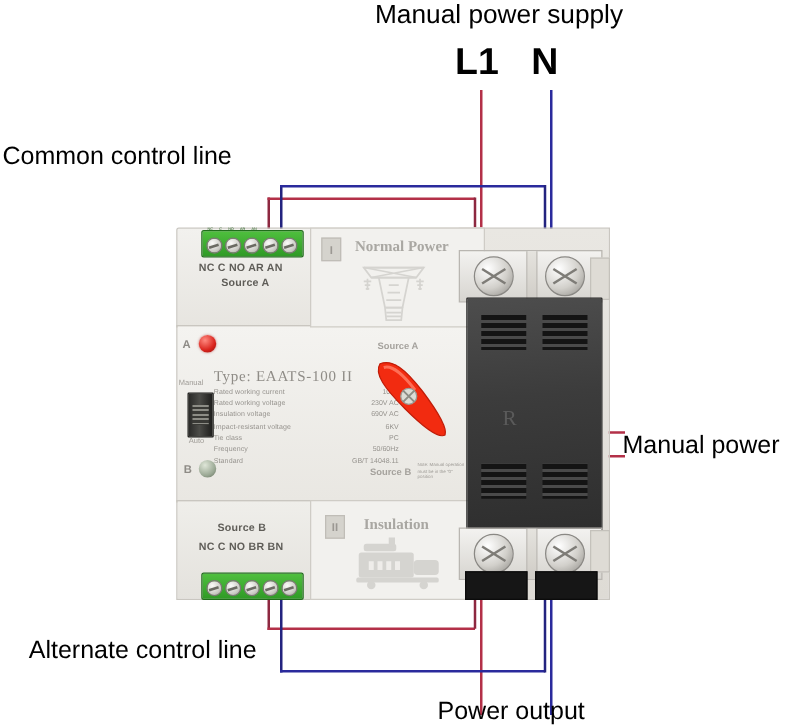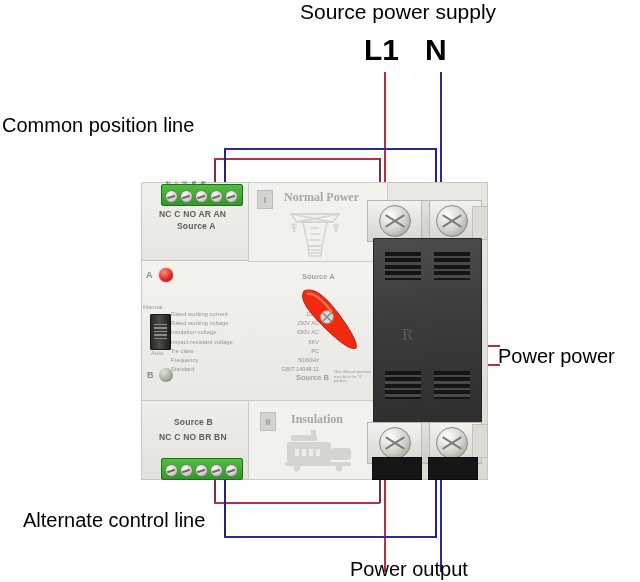--- a/index.html
+++ b/index.html
@@ -261,20 +261,21 @@
       </g>
       <g fill="#eceae6">
         <rect x="14" y="23" width="4" height="7"></rect>
           <rect x="21" y="23" width="4" height="7"></rect>
         <rect x="28" y="23" width="4" height="7"></rect>
           <rect x="35" y="23" width="4" height="7"></rect>
       </g>
     </svg>
   </div>
 
+  <div id="typeline">Type: EAATS-100 II</div>
 
   <div id="spectable">
     <div class="row">
         <span class="k">Rated working current</span>
         <span class="v">100A</span>
       </div>
     <div class="row">
         <span class="k">Rated working voltage</span>
         <span class="v">230V AC</span>
       </div>
@@ -340,19 +341,19 @@
   <div class="tslot" id="ts-bot">
       <div class="tsdiv"></div>
     </div>
   <div class="ear" id="ear-b"></div>
   <div class="clampscr" id="cs3"></div>
   <div class="clampscr" id="cs4"></div>
   <div class="blkbase" id="bb1"></div>
   <div class="blkbase" id="bb2"></div>
 </div>
 
-<div class="lbl" id="lbl-common-power">Source power supply</div>
+<div class="lbl" id="lbl-common-power">Manual power supply</div>
 <div class="lbl" id="lbl-l1">L1</div>
 <div class="lbl" id="lbl-n">N</div>
-<div class="lbl" id="lbl-common-control">Common position line</div>
-<div class="lbl" id="lbl-backup">Power power</div>
+<div class="lbl" id="lbl-common-control">Common control line</div>
+<div class="lbl" id="lbl-backup">Manual power</div>
 <div class="lbl" id="lbl-alternate">Alternate control line</div>
 <div class="lbl" id="lbl-load">Power output</div>
 
 </body></html>

